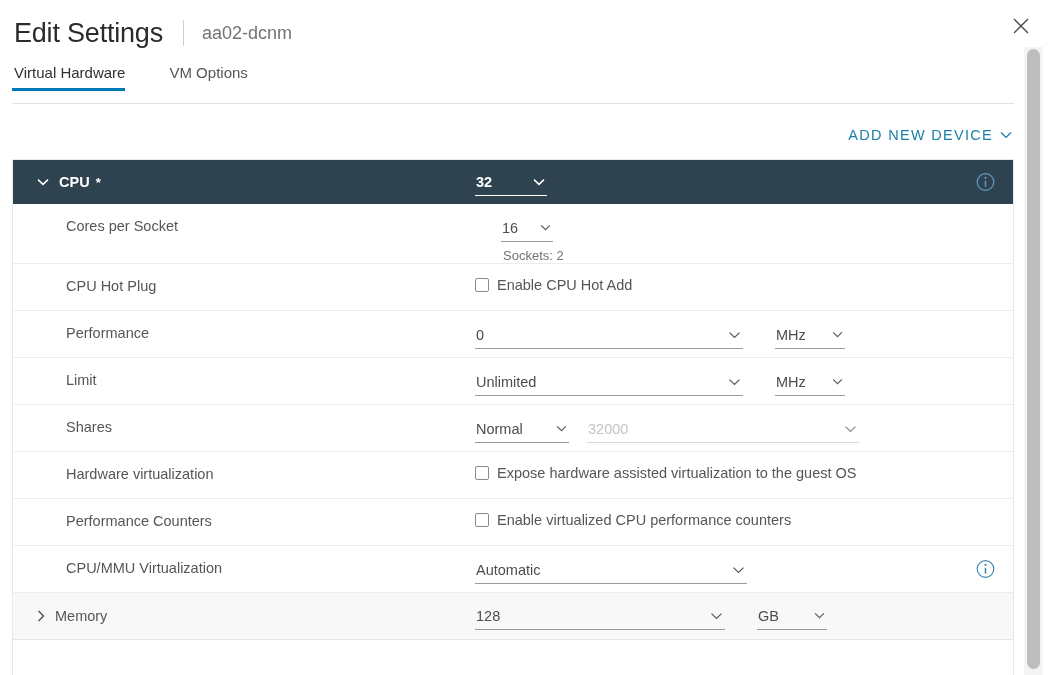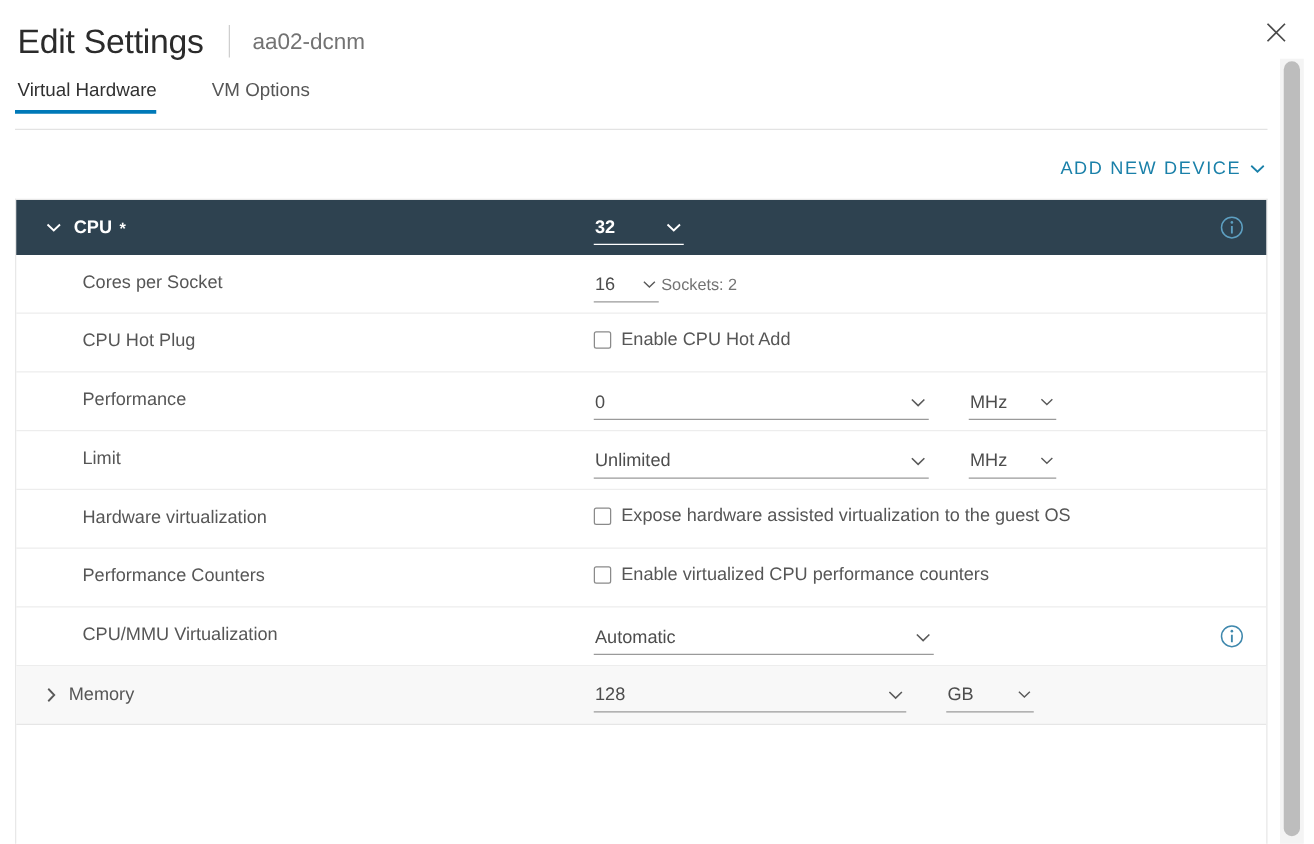--- a/index.html
+++ b/index.html
@@ -219,21 +219,21 @@
 
   .unit-gap { margin-left: 32px; }
 
   .sockets {
     font-size: 13px;
     color: #737373;
     margin-top: 6px;
     padding-left: 2px;
   }
 
-  .ctrl-col { display: flex; flex-direction: row; }
+  .ctrl-col { display: flex; flex-direction: column; margin-left: 26px; }
 
   
   .cbx-wrap {
     display: flex;
     align-items: center;
     gap: 8px;
     padding-top: 3px;
     cursor: pointer;
   }
   .cbx {
@@ -389,20 +389,37 @@
       </div>
       <div class="dd w-unit unit-gap">
         <span class="val">MHz</span>
         <svg class="chev" width="11" height="7" viewBox="0 0 12 8">
           <path d="M1 1.6 L6 6.4 L11 1.6" stroke="#5a5a5a" stroke-width="1.3" fill="none"></path>
         </svg>
       </div>
     </div>
   </div>
 
+  <div class="row">
+    <div class="cell-label">Shares</div>
+    <div class="cell-control">
+      <div class="dd w-shares">
+        <span class="val">Normal</span>
+        <svg class="chev" width="11" height="7" viewBox="0 0 12 8">
+          <path d="M1 1.6 L6 6.4 L11 1.6" stroke="#5a5a5a" stroke-width="1.3" fill="none"></path>
+        </svg>
+      </div>
+      <div class="dd disabled w-shval">
+        <span class="val">32000</span>
+        <svg class="chev" width="13" height="8" viewBox="0 0 12 8">
+          <path d="M1 1.6 L6 6.4 L11 1.6" stroke="#8a8a8a" stroke-width="1.3" fill="none"></path>
+        </svg>
+      </div>
+    </div>
+  </div>
 
   <div class="row">
     <div class="cell-label">Hardware virtualization</div>
     <div class="cell-control">
       <div class="cbx-wrap">
         <span class="cbx"></span>
         <span class="cbx-label">Expose hardware assisted virtualization to the guest OS</span>
       </div>
     </div>
   </div>

